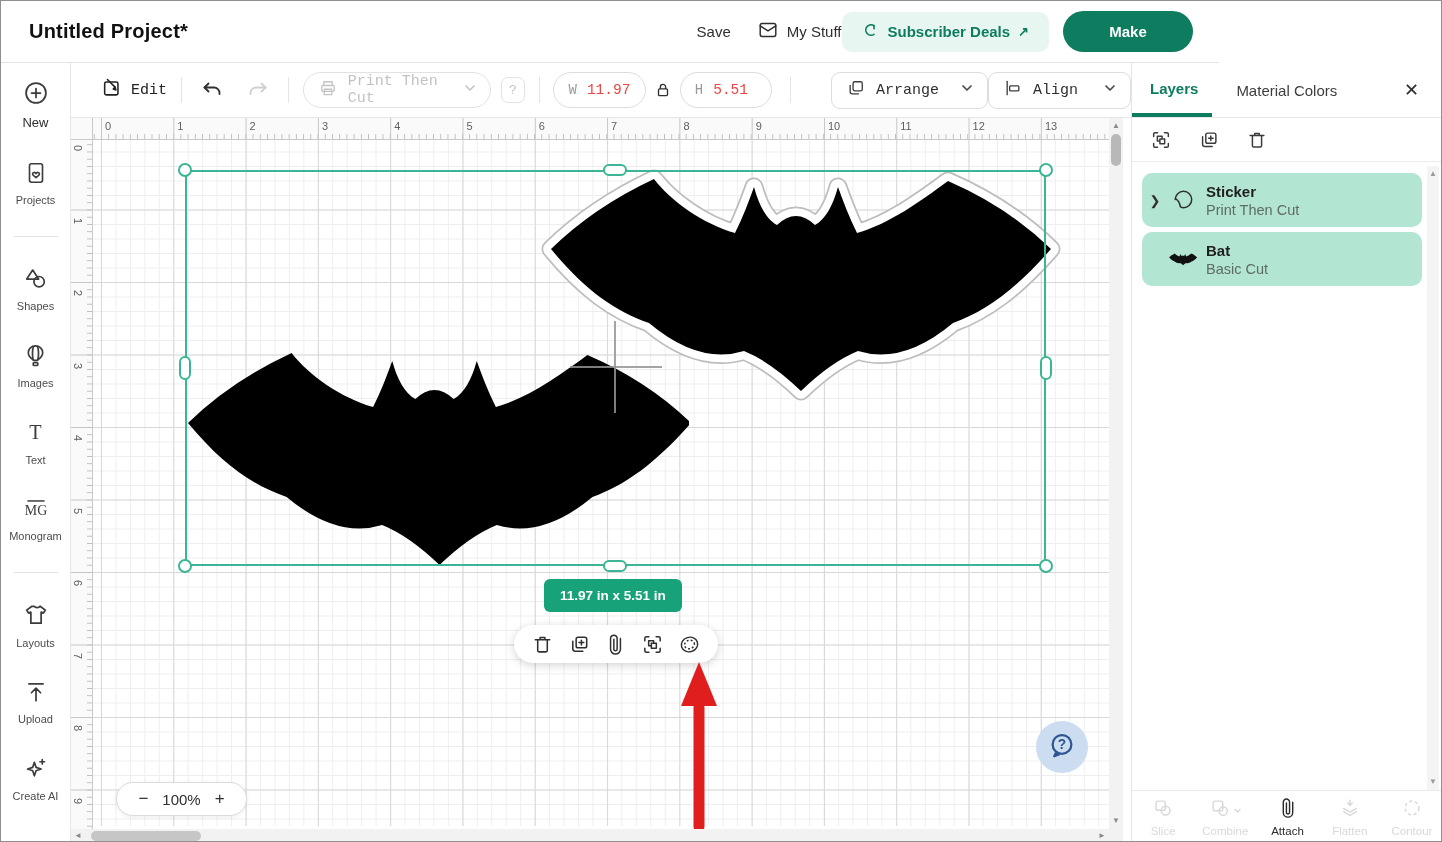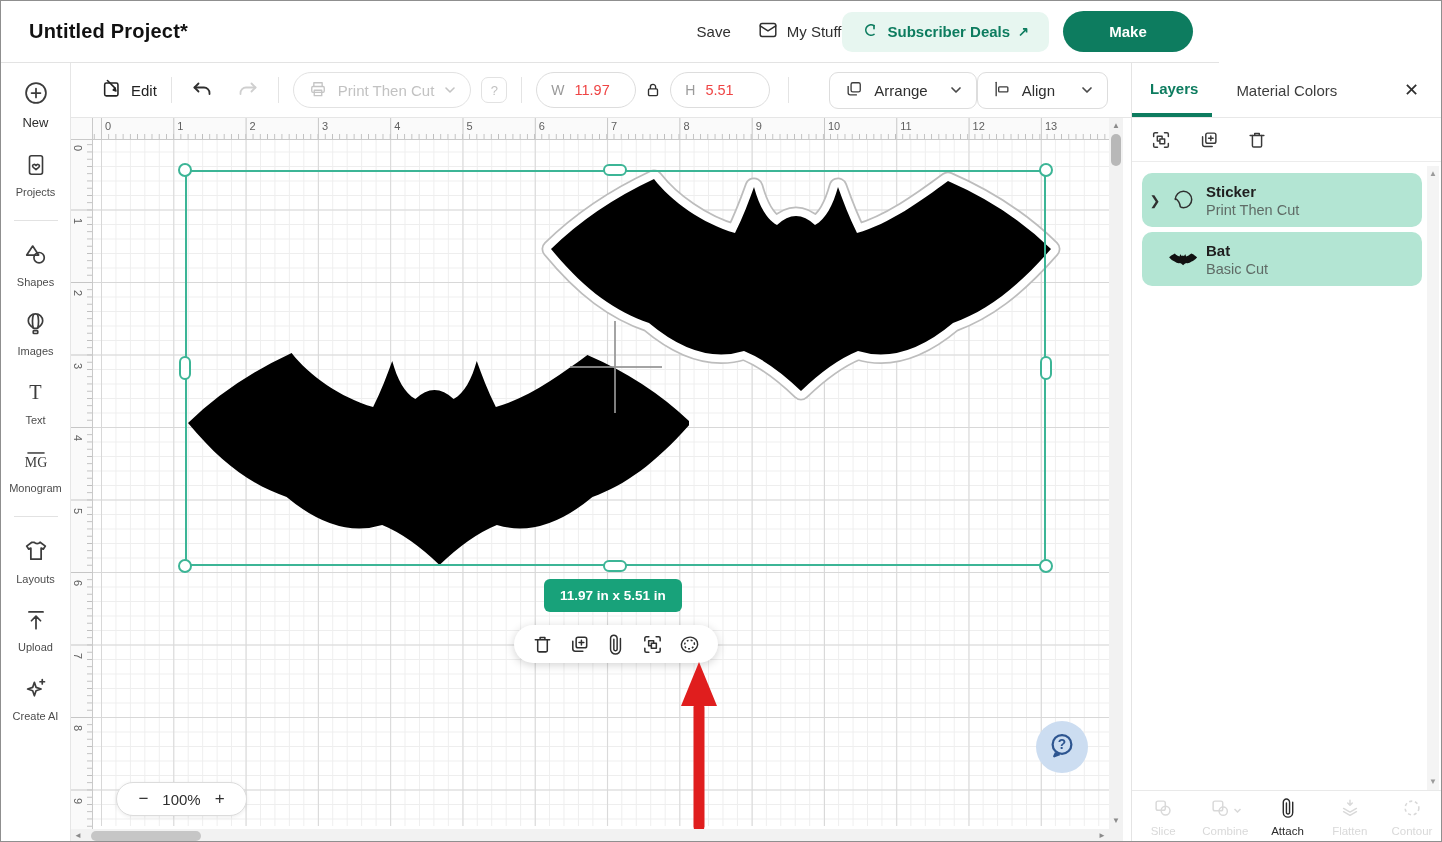--- a/index.html
+++ b/index.html
@@ -11,27 +11,27 @@
   .header { position:absolute; left:0; top:0; width:1218px; height:62px; background:#fff; border-bottom:1px solid #e3e3e3; display:flex; align-items:center; }
   .header .title { margin-left:28px; font-size:20px; font-weight:700; color:#111; letter-spacing:.2px; }
   .header .spacer { flex:1; }
   .hdr-save { font-size:15px; color:#2f2f2f; margin-right:26px; cursor:pointer; }
   .hdr-mystuff { display:flex; align-items:center; gap:8px; font-size:15px; color:#2f2f2f; cursor:pointer; }
   .pill-subscriber { display:flex; align-items:center; gap:8px; background:#e7f6f0; color:#0d7c5f; font-size:15px; font-weight:600; height:40px; padding:0 20px; border-radius:10px; margin-right:14px; cursor:pointer; }
   .pill-subscriber .ext { font-size:13px; font-weight:700; }
   .btn-make { background:#0d7c5f; color:#fff; font-size:15px; font-weight:700; height:41px; width:130px; border:none; border-radius:22px; margin-right:26px; cursor:pointer; }
 
   
-  .sidebar { position:absolute; left:0; top:62px; width:70px; height:780px; background:#fff; border-right:1px solid #e6e6e6; display:flex; flex-direction:column; align-items:center; padding-top:16px; }
+  .sidebar { position:absolute; left:0; top:62px; width:70px; height:780px; background:#fff; border-right:1px solid #e6e6e6; display:flex; flex-direction:column; align-items:center; padding-top:16px;gap:8px; }
   .side-item { display:flex; flex-direction:column; align-items:center; gap:4px; margin-bottom:22px; cursor:pointer; width:100%; }
   .side-item .lbl { font-size:11px; color:#4c4c4c; }
   .side-div { width:44px; border-top:1px solid #e2e2e2; margin:0 0 20px 0; }
 
   
-  .toolbar { position:absolute; left:70px; top:62px; width:1060px; height:55px; background:#fff; border-bottom:1px solid #e6e6e6; display:flex; align-items:center; }
+  .toolbar { position:absolute; left:70px; top:62px; width:1060px; height:55px; background:#fff; border-bottom:1px solid #e6e6e6; display:flex; align-items:center;font-family:Liberation Mono, monospace; }
   .tb-sep { width:1px; height:26px; background:#e4e4e4; margin:0 14px; }
   .tb-edit { display:flex; align-items:center; gap:8px; margin-left:30px; font-size:15px; color:#222; cursor:pointer; }
   .tb-iconbtn { background:none; border:none; padding:4px; cursor:pointer; display:flex; align-items:center; }
   .tb-pill { display:flex; align-items:center; gap:10px; border:1px solid #e2e2e2; border-radius:20px; height:36px; padding:0 14px; color:#c2c2c2; font-size:15px; background:#fff; }
   .tb-q { width:26px; height:26px; border:1px solid #e2e2e2; border-radius:7px; color:#c2c2c2; font-size:13px; display:flex; align-items:center; justify-content:center; margin-left:10px; }
   .tb-field { display:flex; align-items:center; gap:10px; border:1px solid #ddd; border-radius:18px; height:36px; padding:0 14px; width:100px; background:#fff; }
   .tb-field .fl { font-size:14px; color:#9a9a9a; }
   .tb-field .fv { font-size:14.5px; color:#ef4444; }
   .tb-drop { display:flex; align-items:center; gap:10px; border:1px solid #ddd; border-radius:9px; height:37px; padding:0 14px; font-size:15px; color:#2f2f2f; background:#fff; cursor:pointer; }
   .lock { margin:0 8px; display:flex; }

